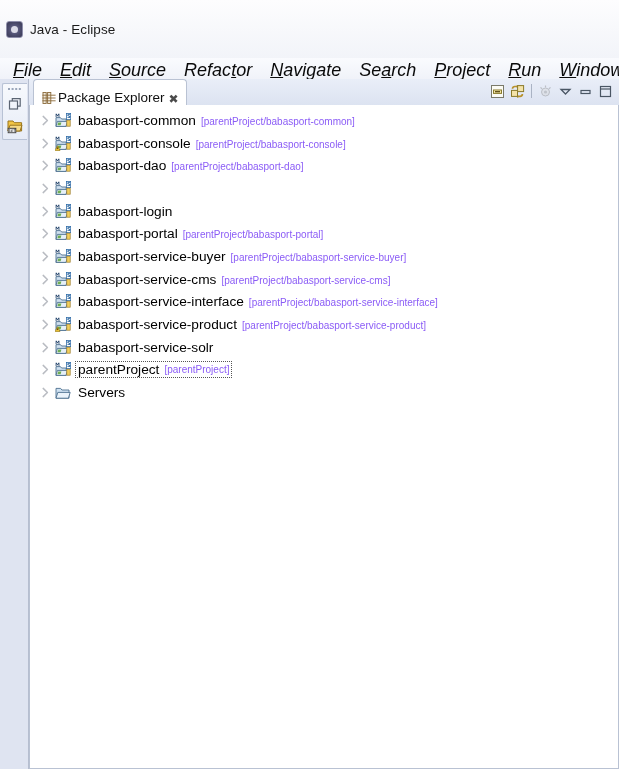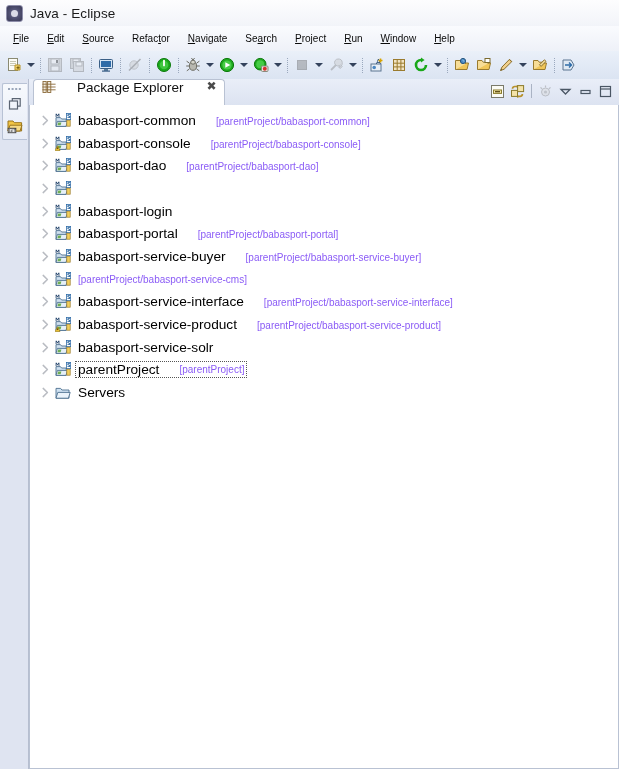--- a/index.html
+++ b/index.html
@@ -9,21 +9,21 @@
     font-family:"Liberation Sans", sans-serif;
     -webkit-font-smoothing:antialiased;
   }
   
   #app{
     width:619px;height:769px;position:relative;
     background:linear-gradient(#f3f6fb,#e8edf7);
   }
   #titlebar{
     height:26px;display:flex;align-items:center;gap:7px;
-    padding:0 6px;
+    padding:16px 6px;
     background:linear-gradient(#fdfdfe,#f2f4f9);
   }
   #title-icon{
     width:15px;height:15px;border-radius:3px;
     background:radial-gradient(circle at 50% 50%,#6f6f93 0%,#4d4d6e 55%,#3a3a55 100%);
     border:1px solid #8e8eaa;
     position:relative;flex:0 0 auto;
   }
   #title-icon::after{
     content:"";position:absolute;left:4px;top:4px;width:7px;height:7px;
@@ -31,22 +31,23 @@
   }
   #title-text{font-size:13.5px;color:#1b1b1b;letter-spacing:.1px;}
 
   
   #menubar{
     height:25px;display:flex;align-items:center;gap:0px;
     padding:0 4px;
     background:linear-gradient(#fafbfe,#eef1f8);
   }
   .menu-item{
-    font-size:10px;color:#0a0a0a;padding:2px 9px;cursor:default;
+    font-size:18px;color:#0a0a0a;padding:2px 9px;cursor:default;
     white-space:nowrap;
+    font-style:italic;
   }
   .menu-item .mn{text-decoration:underline;}
 
   
   #toolbar{
     height:28px;display:flex;align-items:center;
     padding:0 3px;gap:0px;
     background:linear-gradient(#eaf0f9,#dbe4f2);
     border-bottom:1px solid #c3cddd;
     overflow:hidden;
@@ -86,21 +87,21 @@
 
   
   #viewstack{flex:1;display:flex;flex-direction:column;min-width:0;background:#e4e9f4;}
 
   #tabrow{
     height:26px;display:flex;align-items:flex-end;
     background:linear-gradient(#e9eef8,#dce3f1);
     padding-left:4px;position:relative;
   }
   #tab{
-    height:25px;display:flex;align-items:flex-start;gap:21px;
+    height:25px;display:flex;align-items:flex-end;gap:2px;
     padding:0 7px 0 8px;
     background:#ffffff;
     border:1px solid #b9c2d3;border-bottom:none;
     border-radius:4px 4px 0 0;
     position:relative;z-index:2;
   }
   #tab-label{font-size:13.5px;color:#101010;white-space:nowrap;}
   #tab-close{
     font-size:12px;color:#4a4a4a;line-height:1;margin-left:2px;cursor:default;
     font-family:"DejaVu Sans", sans-serif;
@@ -123,21 +124,21 @@
     height:22.7px;display:flex;align-items:center;
     padding-left:6px;white-space:nowrap;
     font-size:13.5px;
   }
   .twisty{
     width:18px;height:22px;display:flex;align-items:center;justify-content:center;
     flex:0 0 auto;
   }
   .twisty svg{display:block;}
   .row-icon{width:18px;height:16px;flex:0 0 auto;display:flex;align-items:center;justify-content:center;margin-right:4px;}
-  .lbl-wrap{display:inline-flex;align-items:baseline;gap:20px;padding:0 2px;}
+  .lbl-wrap{display:inline-flex;align-items:baseline;gap:5px;padding:0 2px;}
   .name{color:#000000;font-size:13.7px;}
   .path{color:#8b5cf6;font-size:10px;}
   .row.focused .lbl-wrap{outline:1px dotted #555;outline-offset:0px;align-items:center;}
 </style>
 </head>
 <body>
 
 <div id="app">
 
   <div id="titlebar">
@@ -578,20 +579,21 @@
                   <path d="M1 13.4 L1 4.6 L5.4 4.6 L6.6 6 L11.2 6 L11.2 13.4 Z" fill="#cfe0ef" stroke="#4d6f8f" stroke-width="0.9"></path>
                   <path d="M1 13.4 L2.4 8.4 L12.4 8.4 L11 13.4 Z" fill="#e6f0f8" stroke="#4d6f8f" stroke-width="0.9"></path>
                   <path d="M3.2 9.6 L6.4 9.6 L5.6 12.3 L2.4 12.3 Z" fill="#6fae53"></path>
                   <text x="0.2" y="4.2" font-size="4.6" fill="#1b3d66" font-family="DejaVu Sans" font-weight="bold">M</text>
                   <rect x="11.4" y="0.4" width="4.3" height="6.2" fill="#ffffff" stroke="#2f6ca8" stroke-width="0.8"></rect>
                   <text x="12" y="5.4" font-size="5.4" fill="#1e5c99" font-family="DejaVu Sans" font-weight="bold">S</text>
                   <rect x="11.8" y="7.2" width="3.4" height="6" fill="#f2cf5b" stroke="#9a7b2e" stroke-width="0.7"></rect>
                 </svg>
               </span>
               <span class="lbl-wrap">
+                <span class="name">babasport-service-cms</span>
                 <span class="path">[parentProject/babasport-service-cms]</span>
               </span>
             </div>
             <div class="row">
               <span class="twisty">
                 <svg width="9" height="11" viewBox="0 0 9 11">
                   <path d="M2.2 1.4 L6.4 5.5 L2.2 9.6" fill="none" stroke="#b9bcc2" stroke-width="1.5" stroke-linecap="round" stroke-linejoin="round"></path>
                 </svg>
               </span>
               <span class="row-icon">

